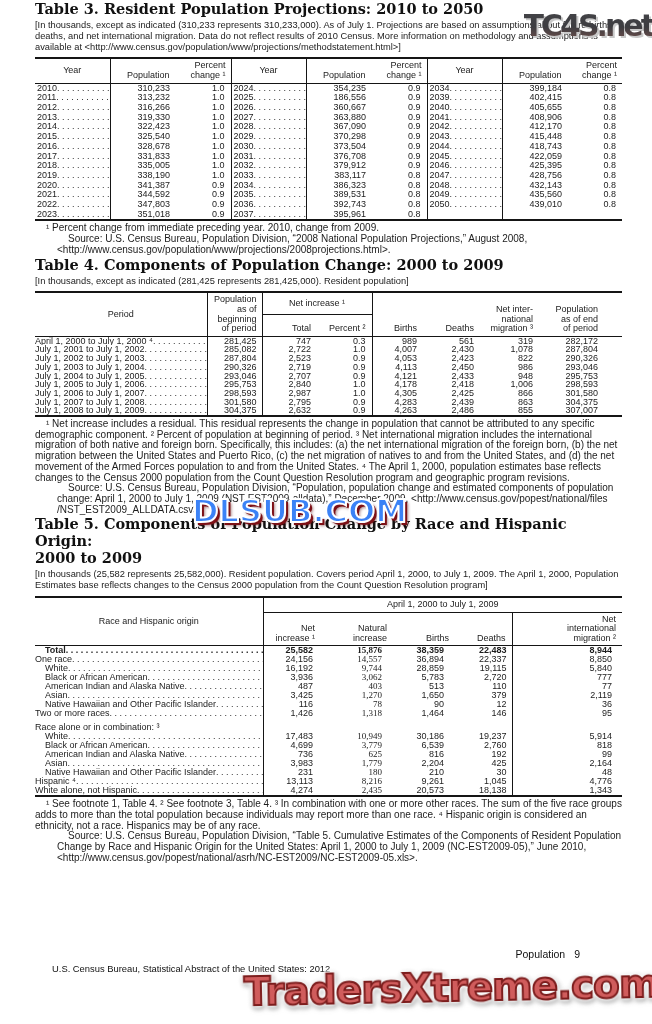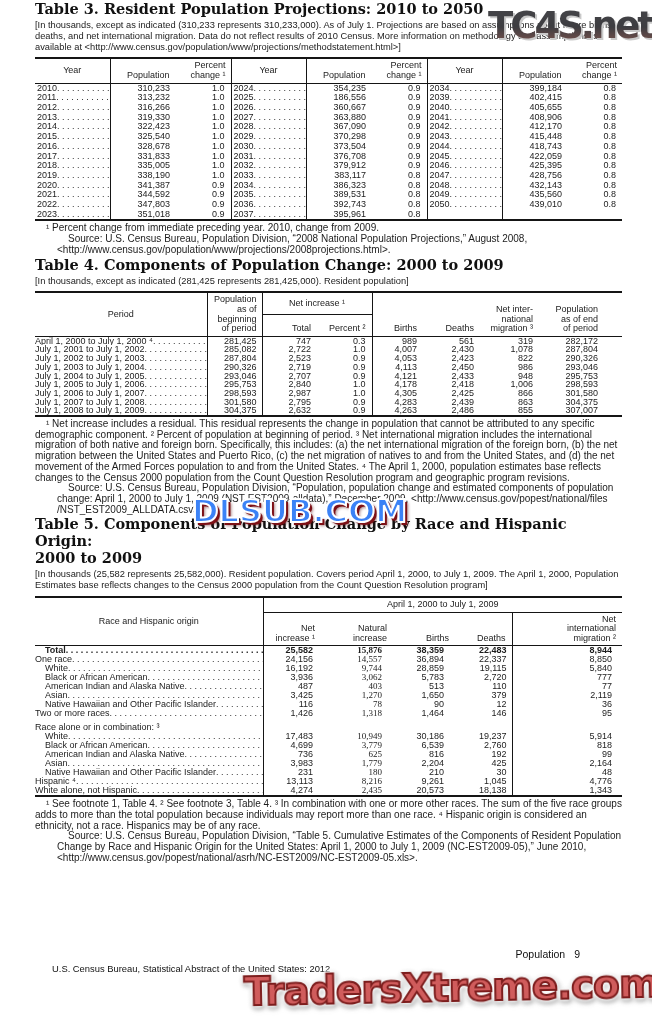--- a/index.html
+++ b/index.html
@@ -71,21 +71,21 @@
   .t5 td.gap{height:5px;}
   .t5 .ind1 .lbl{padding-left:10px;}
 
   
   .footer-pop{position:absolute;top:948px;right:72px;font-size:10.5px;color:#111;}
   .footer-pop .pgnum{margin-left:9px;}
   .footer-bureau{position:absolute;top:963px;left:52px;font-size:9.4px;color:#111;}
 
   
   .wm-tc4s{position:absolute;top:2px;right:0px;z-index:6;
-    font-family:"DejaVu Sans",sans-serif;font-weight:bold;font-size:37px;line-height:48px;
+    font-family:"DejaVu Sans",sans-serif;font-weight:bold;font-size:30px;line-height:48px;
     letter-spacing:-3px;
     background:linear-gradient(180deg,#47474b 0%,#3d3d41 52%,#8a5850 96%);
     -webkit-background-clip:text;background-clip:text;color:transparent;
     filter:drop-shadow(2px 2px 0 #c9c9c9);}
   .wm-dlsub{position:absolute;top:489px;left:192px;z-index:6;
     font-family:"DejaVu Sans",sans-serif;font-weight:900;font-size:32px;line-height:44px;
     letter-spacing:0px;color:#3b82f6;
     -webkit-text-stroke:2px #ffffff;
     text-shadow:3px 3px 0 #7d1016, 4px 4px 3px rgba(80,0,0,.45);}
   .wm-traders{position:absolute;top:966px;left:244px;z-index:6;

